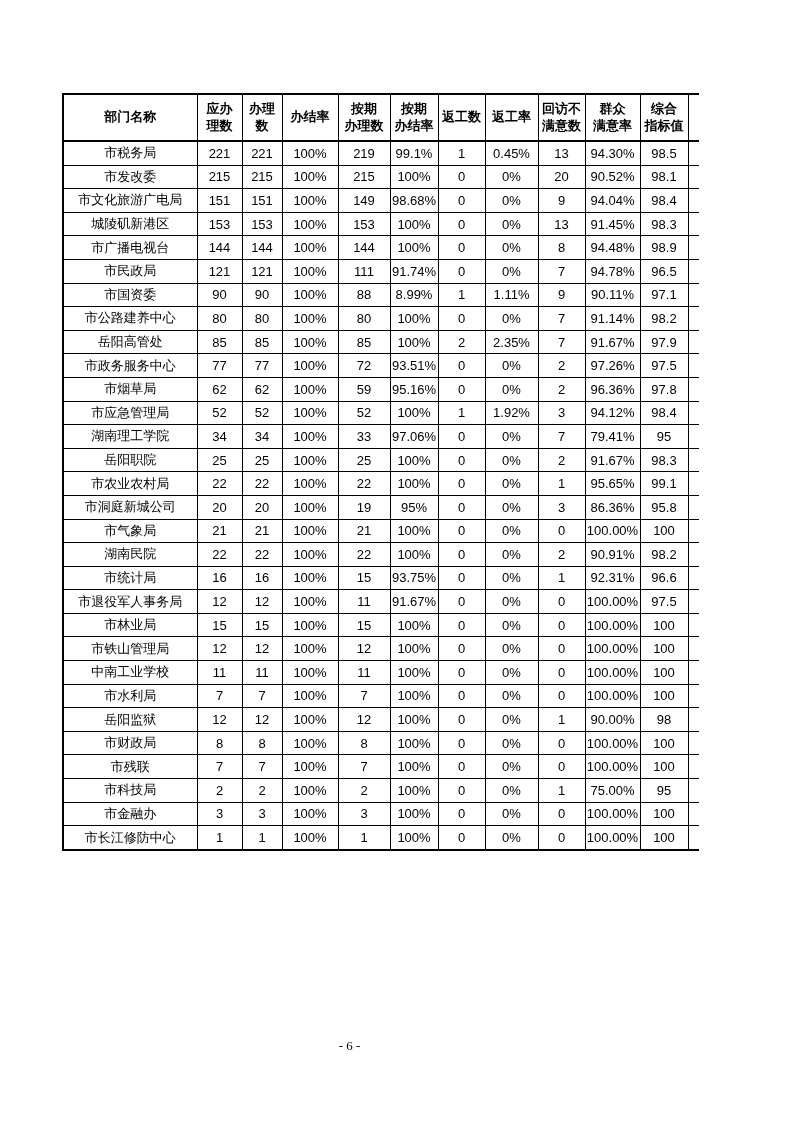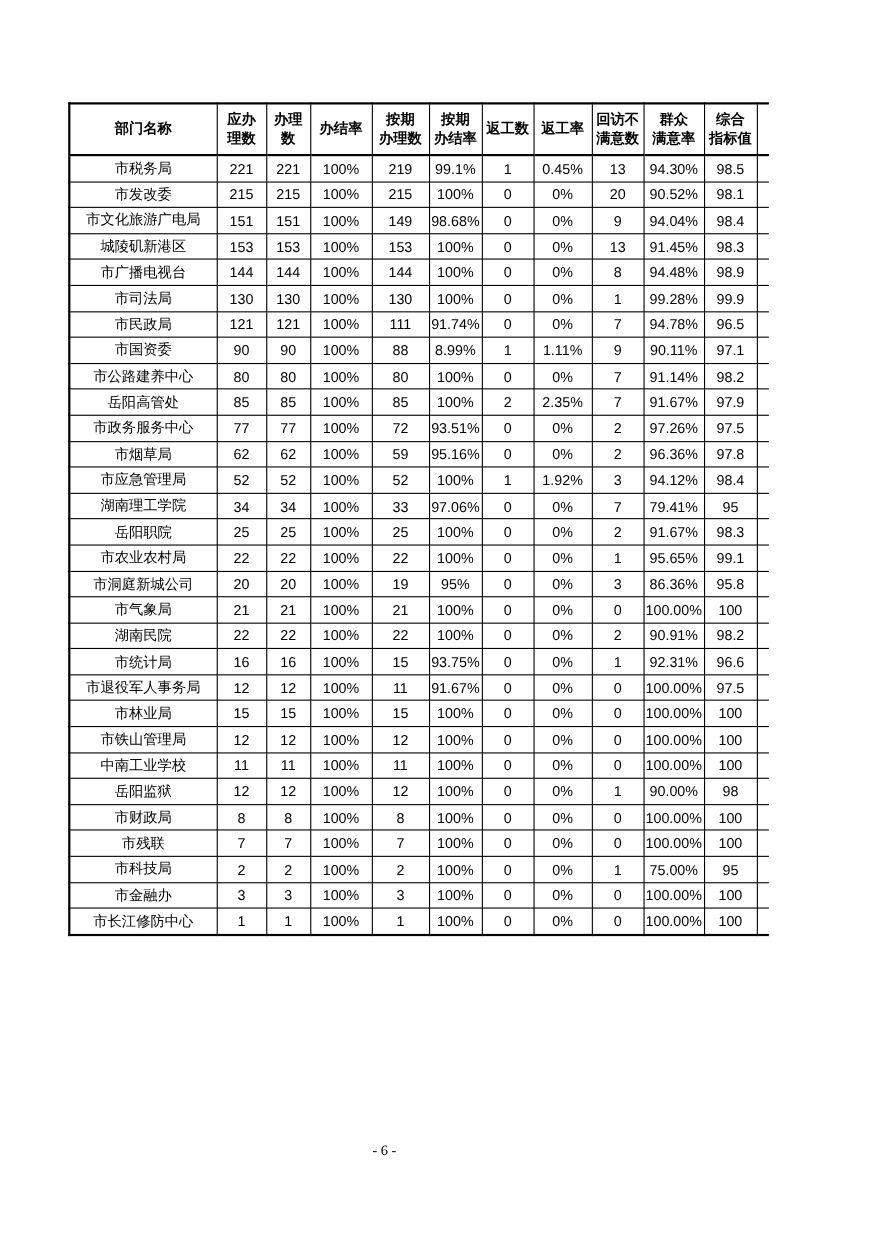--- a/index.html
+++ b/index.html
@@ -162,34 +162,20 @@
           <td>144</td>
           <td>100%</td>
           <td>0</td>
           <td>0%</td>
           <td>8</td>
           <td>94.48%</td>
           <td>98.9</td>
           <td>A</td>
         </tr>
         <tr>
-          <td>市司法局</td>
-          <td>130</td>
-          <td>130</td>
-          <td>100%</td>
-          <td>130</td>
-          <td>100%</td>
-          <td>0</td>
-          <td>0%</td>
-          <td>1</td>
-          <td>99.28%</td>
-          <td>99.9</td>
-          <td>A</td>
-        </tr>
-        <tr>
           <td>市民政局</td>
           <td>121</td>
           <td>121</td>
           <td>100%</td>
           <td>111</td>
           <td>91.74%</td>
           <td>0</td>
           <td>0%</td>
           <td>7</td>
           <td>94.78%</td>
@@ -419,20 +405,34 @@
           <td>100.00%</td>
           <td>100</td>
           <td>A</td>
         </tr>
         <tr>
           <td>中南工业学校</td>
           <td>11</td>
           <td>11</td>
           <td>100%</td>
           <td>11</td>
+          <td>100%</td>
+          <td>0</td>
+          <td>0%</td>
+          <td>0</td>
+          <td>100.00%</td>
+          <td>100</td>
+          <td>A</td>
+        </tr>
+        <tr>
+          <td>市水利局</td>
+          <td>7</td>
+          <td>7</td>
+          <td>100%</td>
+          <td>7</td>
           <td>100%</td>
           <td>0</td>
           <td>0%</td>
           <td>0</td>
           <td>100.00%</td>
           <td>100</td>
           <td>A</td>
         </tr>
         <tr>
           <td>岳阳监狱</td>

